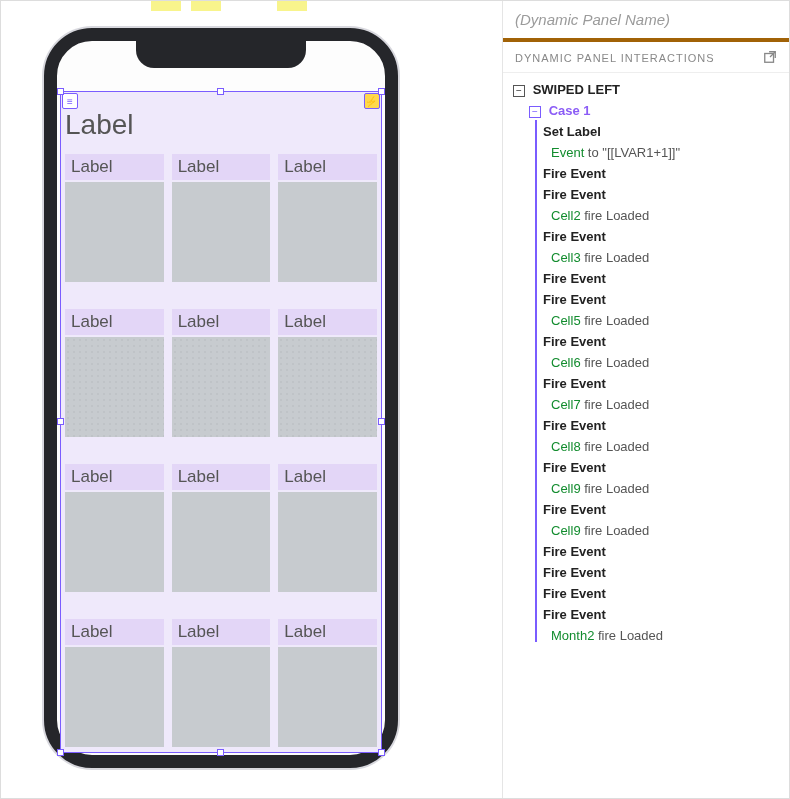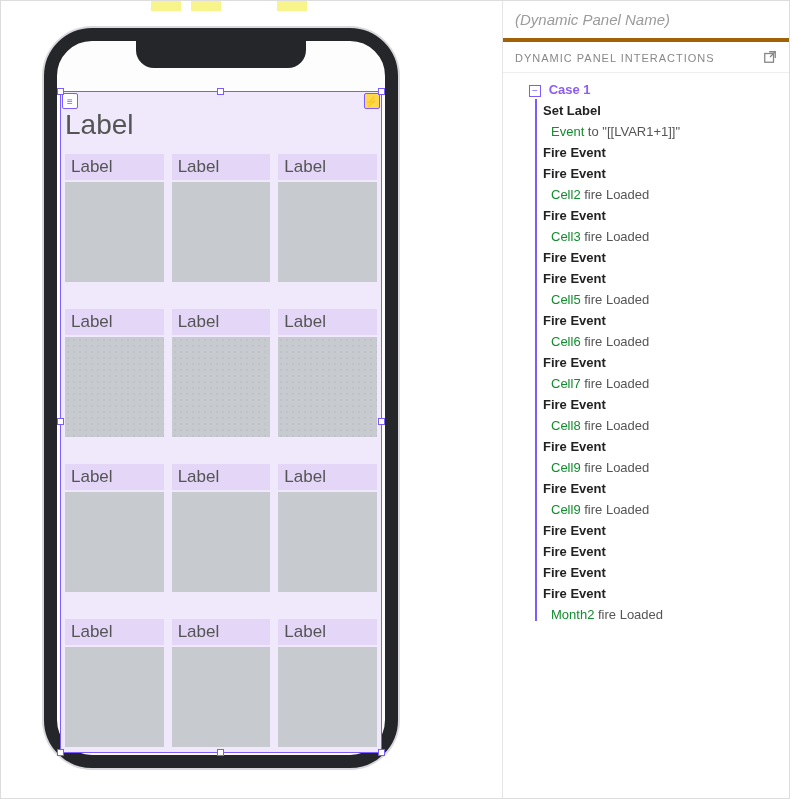--- a/index.html
+++ b/index.html
@@ -251,20 +251,24 @@
         <svg viewBox="0 0 16 16" width="14" height="14" fill="none" stroke="currentColor" stroke-width="1.5">
           <rect x="2" y="4" width="10" height="10"></rect>
             <path d="M7 2h7v7"></path>
             <path d="M14 2L8 8"></path>
         </svg>
       </span>
     </div>
 
     <div class="tree">
       <div class="node">
+        <div class="line lvl1">
+          <span class="tog">−</span>
+          <span class="evt-name">SWIPED LEFT</span>
+        </div>
         <div class="node" style="position:relative;">
           <div class="case-bar"></div>
           <div class="line lvl2">
             <span class="tog purple">−</span>
             <span class="case-name">Case 1</span>
           </div>
           <div id="actions-mount">
               <div class="line lvl3">
                 <div class="action-title">Set Label</div>
               </div>

